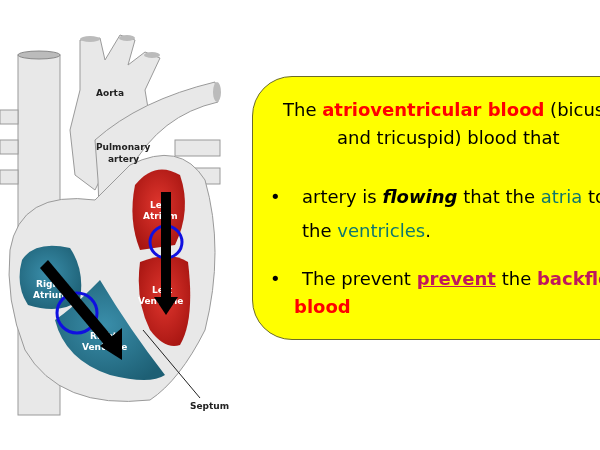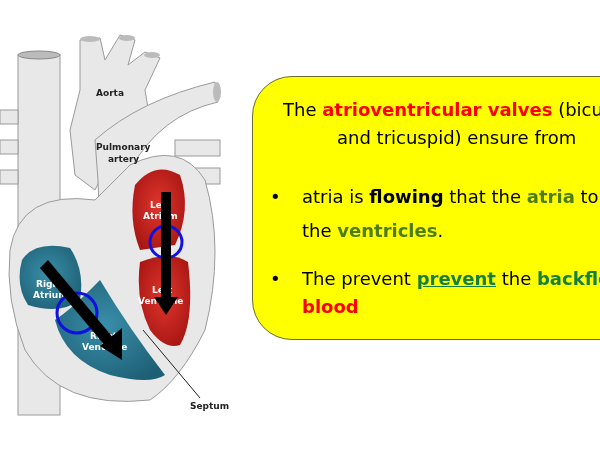--- a/index.html
+++ b/index.html
@@ -5,23 +5,23 @@
   html, body { margin:0; padding:0; }
   body { width:600px; height:450px; background:#ffffff; position:relative; overflow:hidden;
          font-family: "DejaVu Sans", sans-serif; }
   #diagram { position:absolute; left:0; top:0; width:260px; height:450px; }
   .lbl { font-family:"DejaVu Sans", sans-serif; font-weight:bold; font-size:9px; fill:#222; }
   .lblw { font-family:"DejaVu Sans", sans-serif; font-weight:bold; font-size:9px; fill:#ffffff; }
   #box { position:absolute; left:252px; top:76px; width:400px; height:264px; background:#ffff00;
          border:1.5px solid #6b6b2a; border-radius:40px; box-sizing:border-box; }
   .t { position:absolute; font-family:"DejaVu Sans", sans-serif; font-size:18px; color:#000; white-space:nowrap; }
   .red { color:#ff0000; font-weight:bold; }
-  .blue { color:#4d7c0f; font-weight:bold; }
-  .purple { color:#15803d; font-weight:bold; }
-  .bold { font-weight:bold; }
+  .blue { color:#0f766e; font-weight:normal; }
+  .purple { color:#be185d; font-weight:bold; }
+  .bold { font-weight:bold;font-style:italic; }
   .u { text-decoration:underline; }
 </style>
 </head>
 <body>
 
 <svg id="diagram" viewBox="0 0 260 450">
   <defs>
     <radialGradient id="redg" cx="0.5" cy="0.45" r="0.6">
       <stop offset="0" stop-color="#e0362e"></stop>
         <stop offset="1" stop-color="#a81612"></stop>
@@ -90,29 +90,29 @@
   </g>
   <g>
     <polygon points="40,268 48,260 115,340 107,348" fill="#000"></polygon>
     <polygon points="100,346 122,328 122,360" fill="#000"></polygon>
   </g>
 </svg>
 
 <div id="box"></div>
 
 <div class="t" style="left:283px;top:99px;">
-  <span>The </span><span class="red">atrioventricular valves</span><span> (bicuspid</span>
+  <span>The </span><span class="red">atrioventricular blood</span><span> (bicuspid</span>
 </div>
-<div class="t" style="left:337px;top:127px;">and tricuspid) ensure from</div>
+<div class="t" style="left:337px;top:127px;">and tricuspid) blood that</div>
 
 <div class="t" style="left:270px;top:186px;">•</div>
 <div class="t" style="left:302px;top:186px;">
-  <span>atria is </span><span class="bold">flowing</span><span> that the </span><span class="blue">atria</span><span> to</span>
+  <span>artery is </span><span class="bold">flowing</span><span> that the </span><span class="blue">atria</span><span> to</span>
 </div>
 <div class="t" style="left:302px;top:220px;">
   <span>the </span><span class="blue">ventricles</span><span>.</span>
 </div>
 
 <div class="t" style="left:270px;top:268px;">•</div>
 <div class="t" style="left:302px;top:268px;">
   <span>The prevent </span><span class="purple u">prevent</span><span> the </span><span class="purple">backflow of</span>
 </div>
-<div class="t red" style="left:302px;top:296px;">blood</div>
+<div class="t red" style="left:294px;top:296px;">blood</div>
 
 </body></html>

